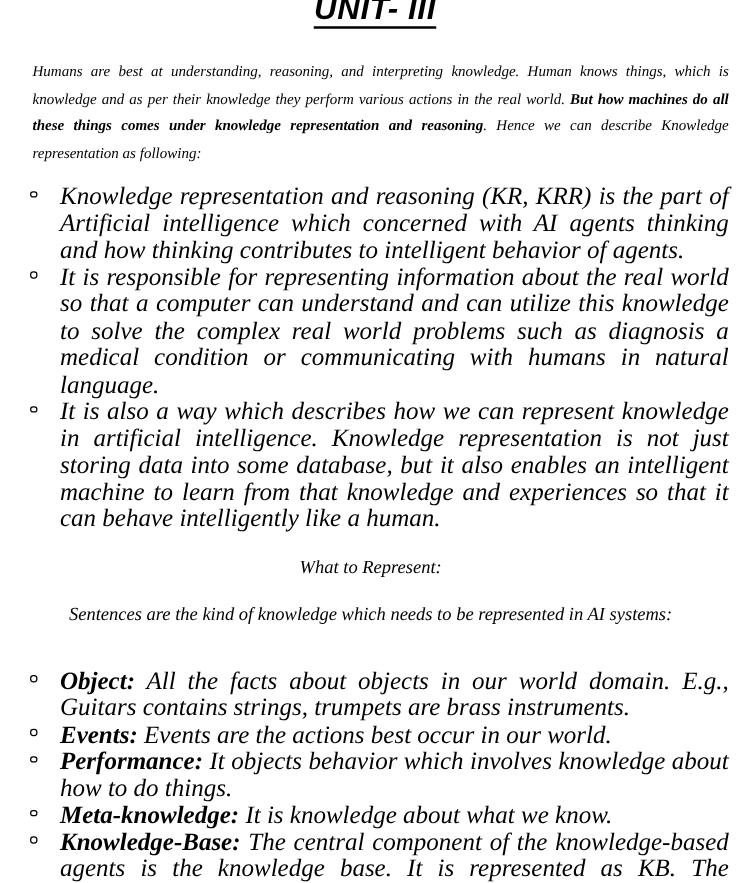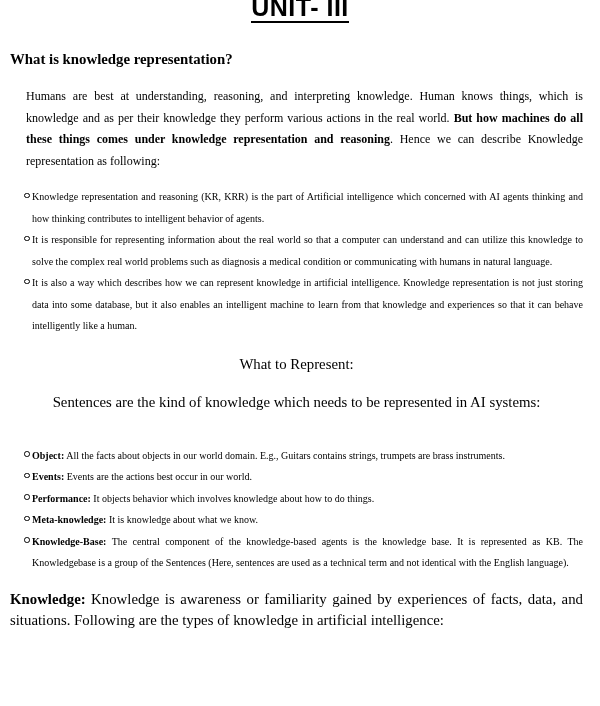--- a/index.html
+++ b/index.html
@@ -15,20 +15,21 @@
     font-family: "Liberation Serif", "DejaVu Serif", serif;
     color: #000000;
     -webkit-font-smoothing: antialiased;
   }
   .page {
     position: relative;
     width: 600px;
     height: 626px;
     padding: 0;
     box-sizing: border-box;
+    font-style: italic;
   }
   .doc-title {
     font-family: "Liberation Sans", "DejaVu Sans", sans-serif;
     font-weight: bold;
     font-size: 25px;
     line-height: 24px;
     text-align: center;
     letter-spacing: 0.5px;
     margin: 0;
     padding: 0 0 2px 0;
@@ -66,25 +67,25 @@
   ul.o-list {
     list-style: none;
     margin: 14px 0 0 0;
     padding: 0 17px 0 0;
   }
   ul.o-list.tight {
     margin-top: 31px;
   }
   ul.o-list li {
     position: relative;
-    font-size: 10px;
+    font-size: 20px;
     line-height: 21.5px;
     text-align: justify;
     text-justify: inter-word;
-    padding-left: 32px;
+    padding-left: 48px;
     margin: 0 0 0 0;
   }
   ul.o-list li > .marker {
     position: absolute;
     left: 24px;
     top: 0;
     width: 10px;
     font-size: 14.8px;
     line-height: 21.5px;
     text-align: left;
@@ -110,21 +111,20 @@
     padding: 0 17px 0 10px;
   }
 </style>
 </head>
 <body>
 
 <div class="page">
 
   <h1 class="doc-title"><span class="tu">UNIT- III</span></h1>
 
-  <div class="section-heading">What is knowledge representation?</div>
 
   <p class="body-para"><span>Humans are best at understanding, reasoning, and interpreting knowledge. Human knows things, which is knowledge and as per their knowledge they perform various actions in the real world. </span><b>But how machines do all these things comes under knowledge representation and reasoning</b><span>. Hence we can describe Knowledge representation as following:</span></p>
 
   <ul class="o-list">
     <li><span class="marker"><i></i></span><span class="li-body">Knowledge representation and reasoning (KR, KRR) is the part of Artificial intelligence which concerned with AI agents thinking and how thinking contributes to intelligent behavior of agents.</span></li>
     <li><span class="marker"><i></i></span><span class="li-body">It is responsible for representing information about the real world so that a computer can understand and can utilize this knowledge to solve the complex real world problems such as diagnosis a medical condition or communicating with humans in natural language.</span></li>
     <li><span class="marker"><i></i></span><span class="li-body">It is also a way which describes how we can represent knowledge in artificial intelligence. Knowledge representation is not just storing data into some database, but it also enables an intelligent machine to learn from that knowledge and experiences so that it can behave intelligently like a human.</span></li>
   </ul>
 
   <p class="plain-para">What to Represent:</p>

